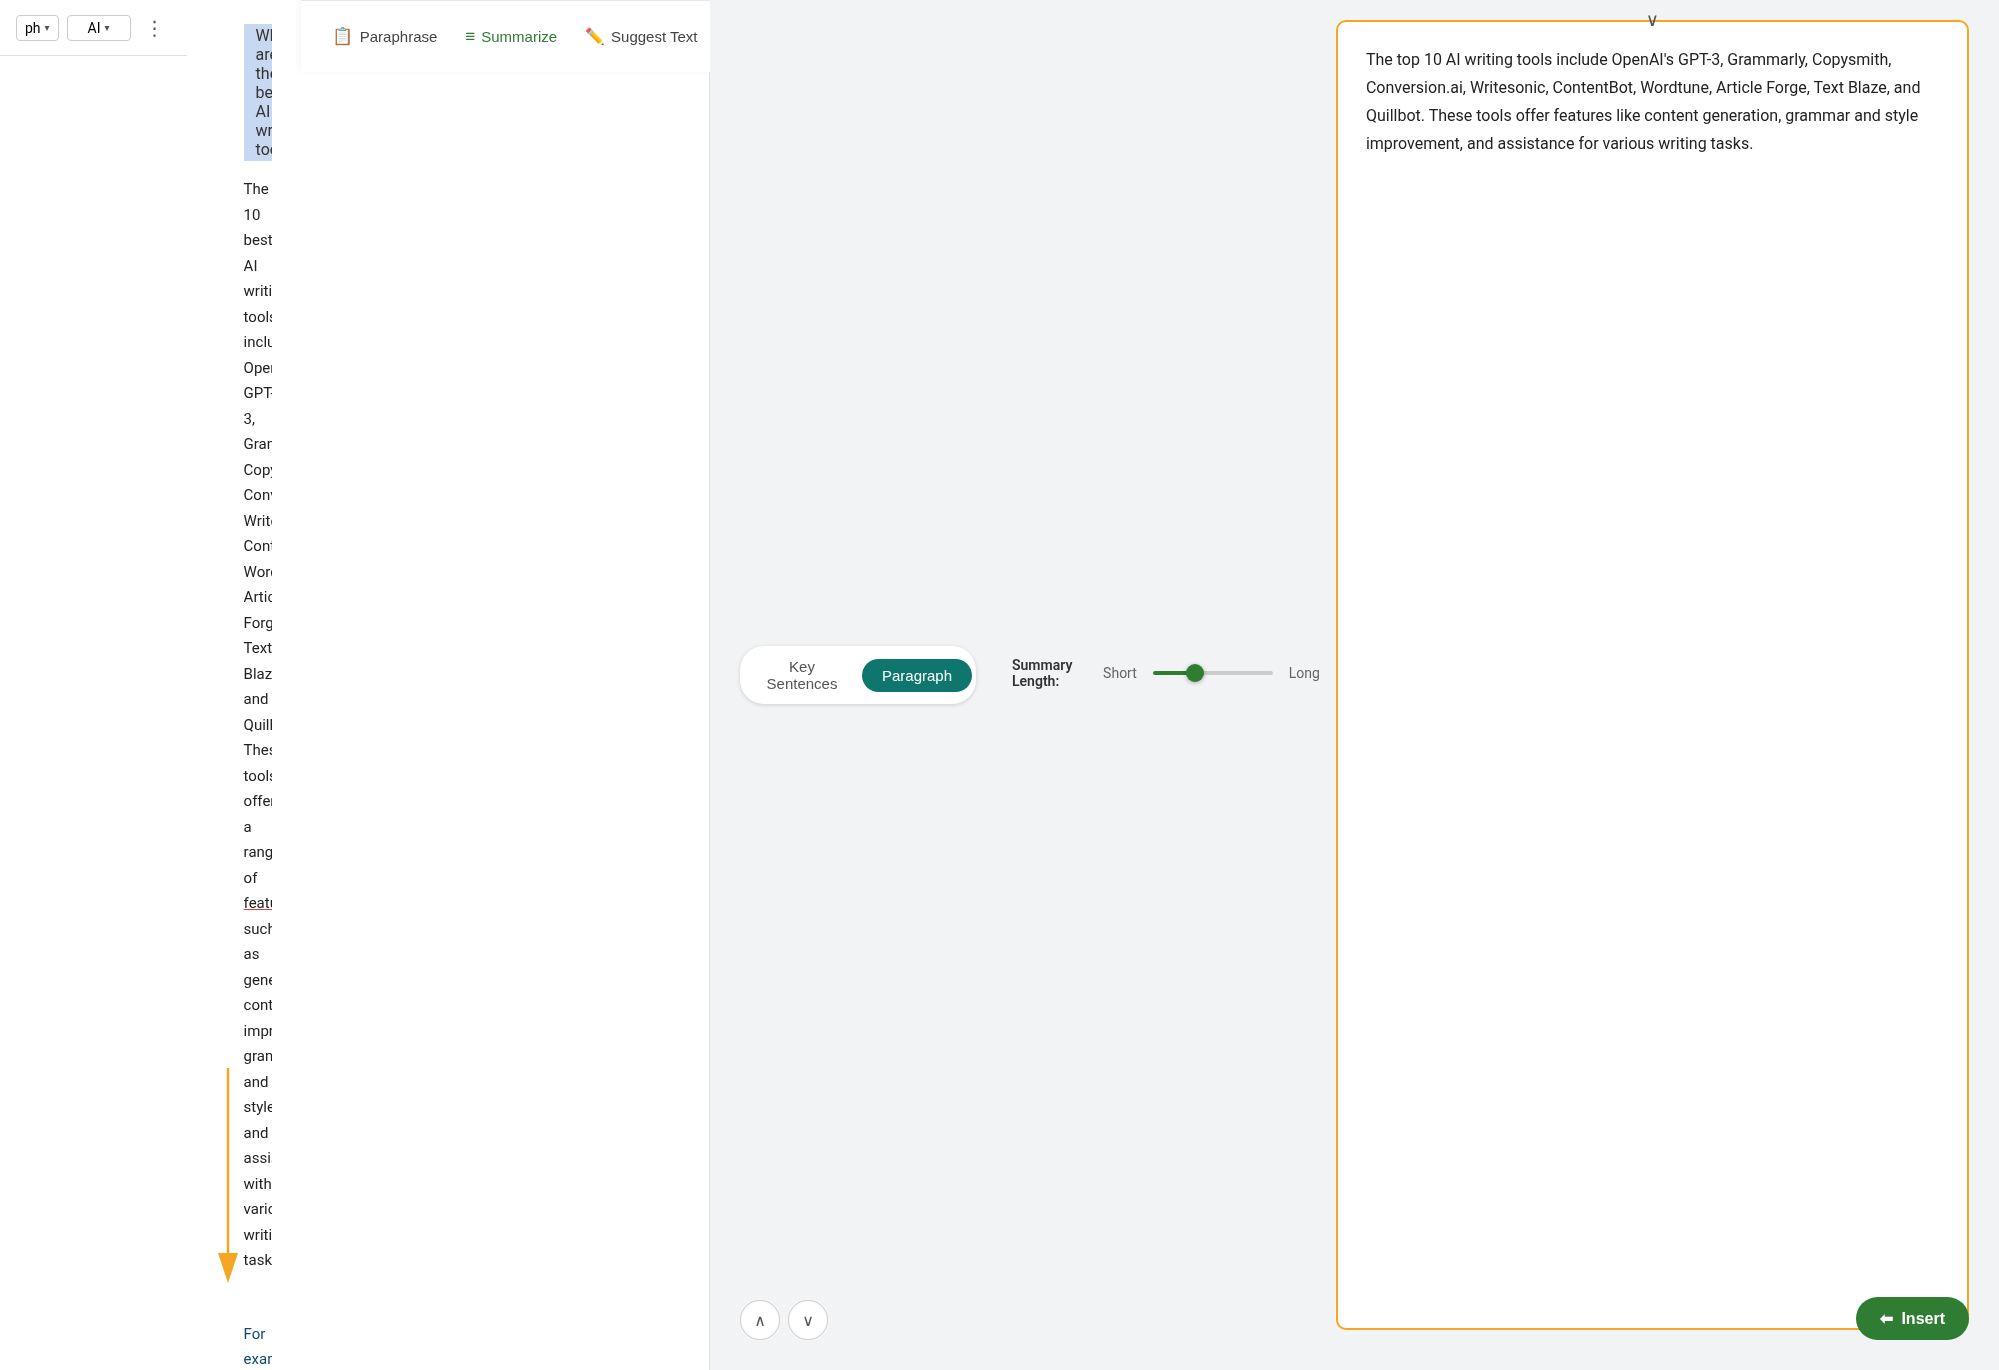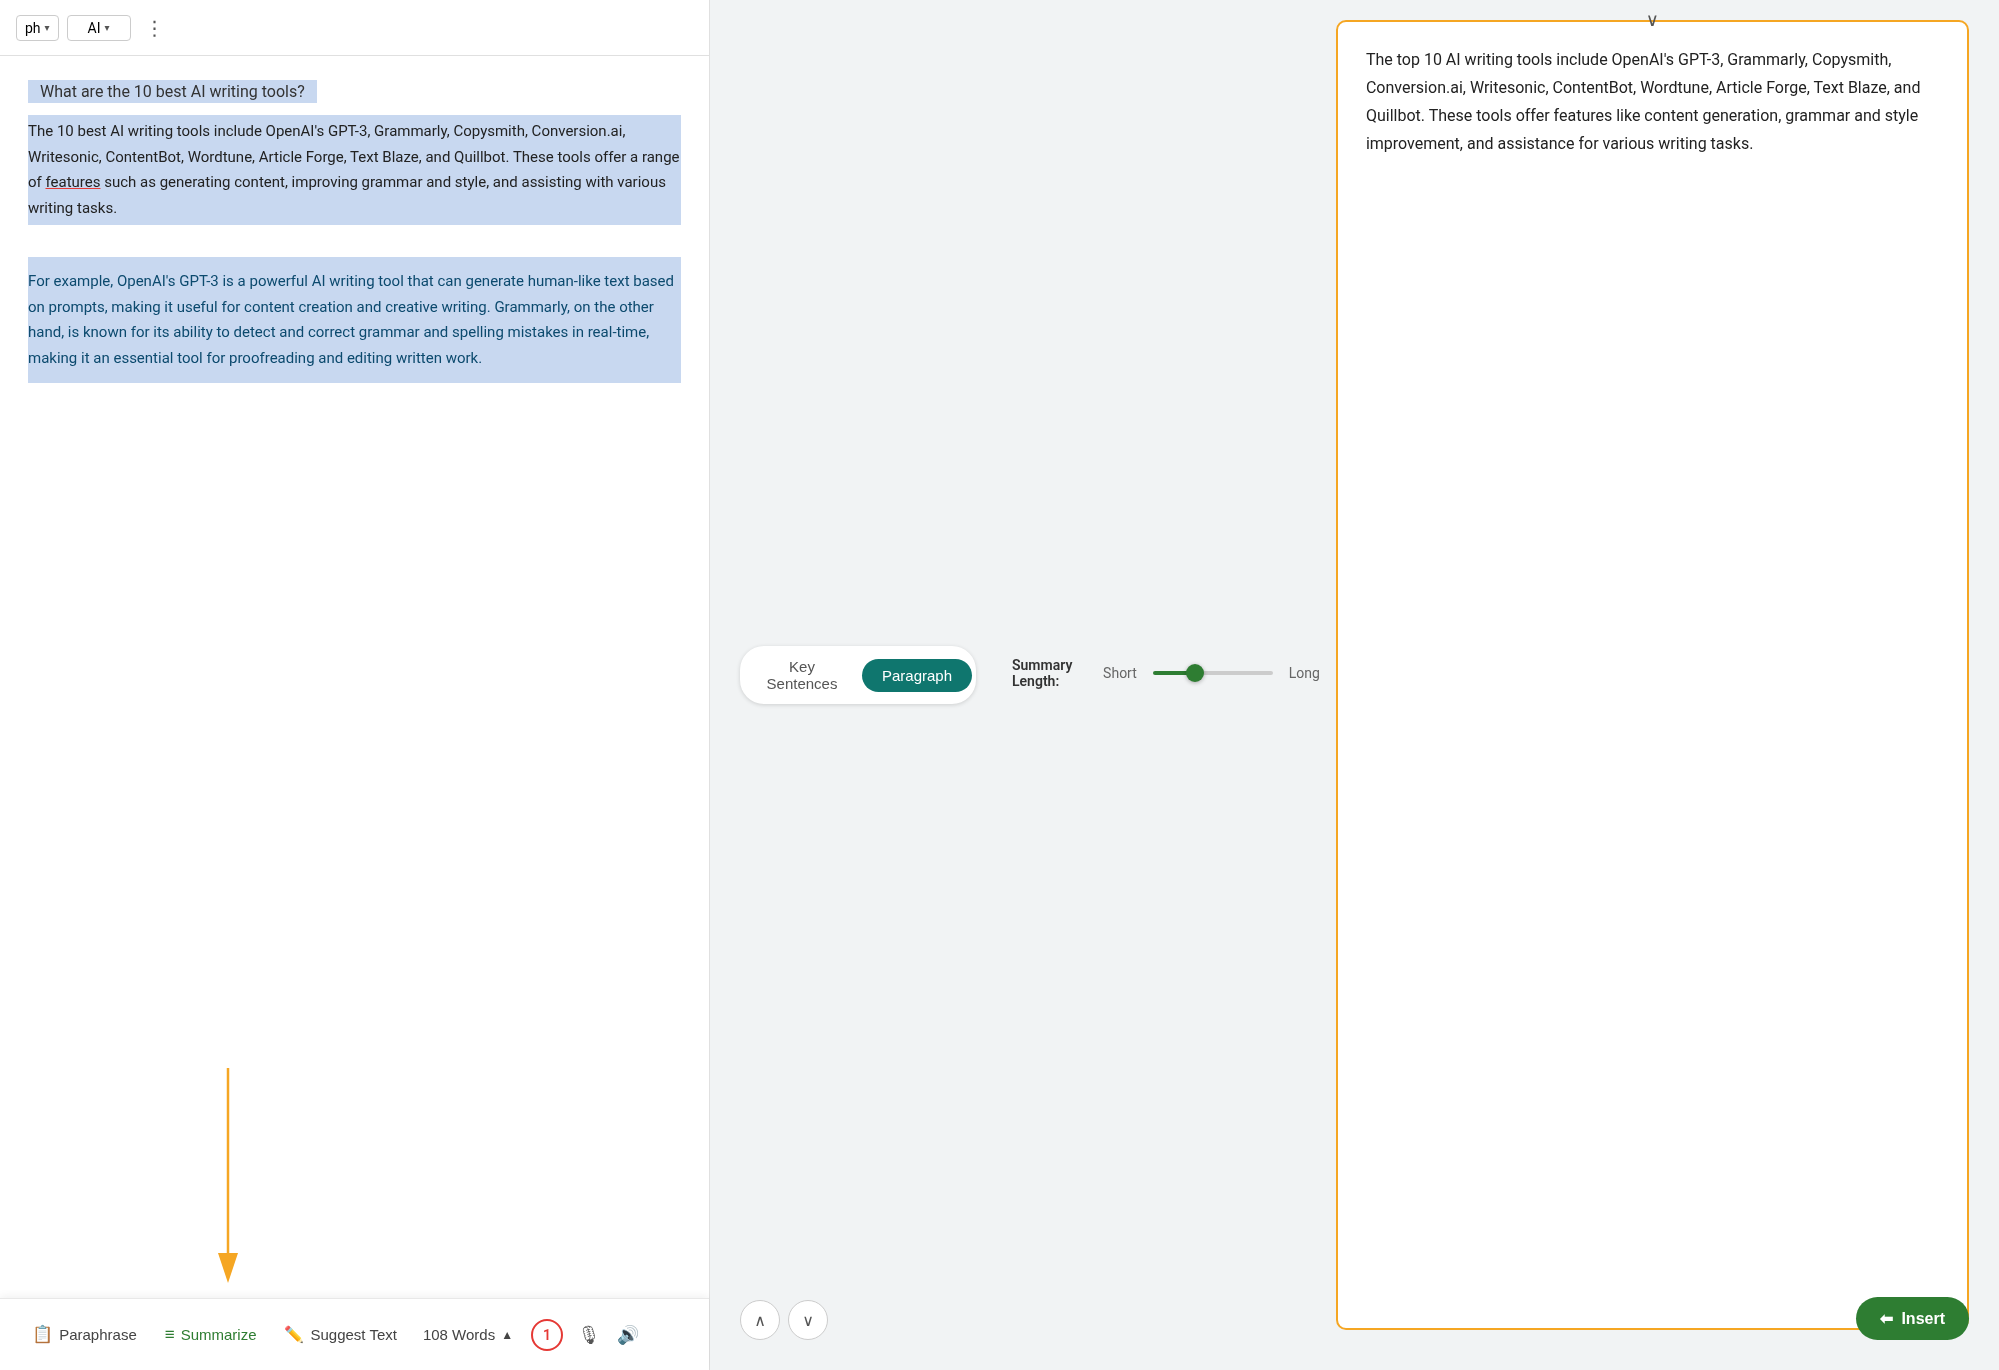--- a/index.html
+++ b/index.html
@@ -11,23 +11,24 @@
       overflow: hidden;
       display: flex;
     }
 
     
     .editor-panel {
       width: 710px;
       height: 1370px;
       background: #fff;
       display: flex;
-      flex-direction: column;
+      flex-direction: row;
       border-right: 1px solid #e0e0e0;
       position: relative;
+      gap: 29px;
     }
 
     .toolbar {
       height: 56px;
       background: #fff;
       border-bottom: 1px solid #e0e0e0;
       display: flex;
       align-items: center;
       padding: 0 16px;
       gap: 8px;

